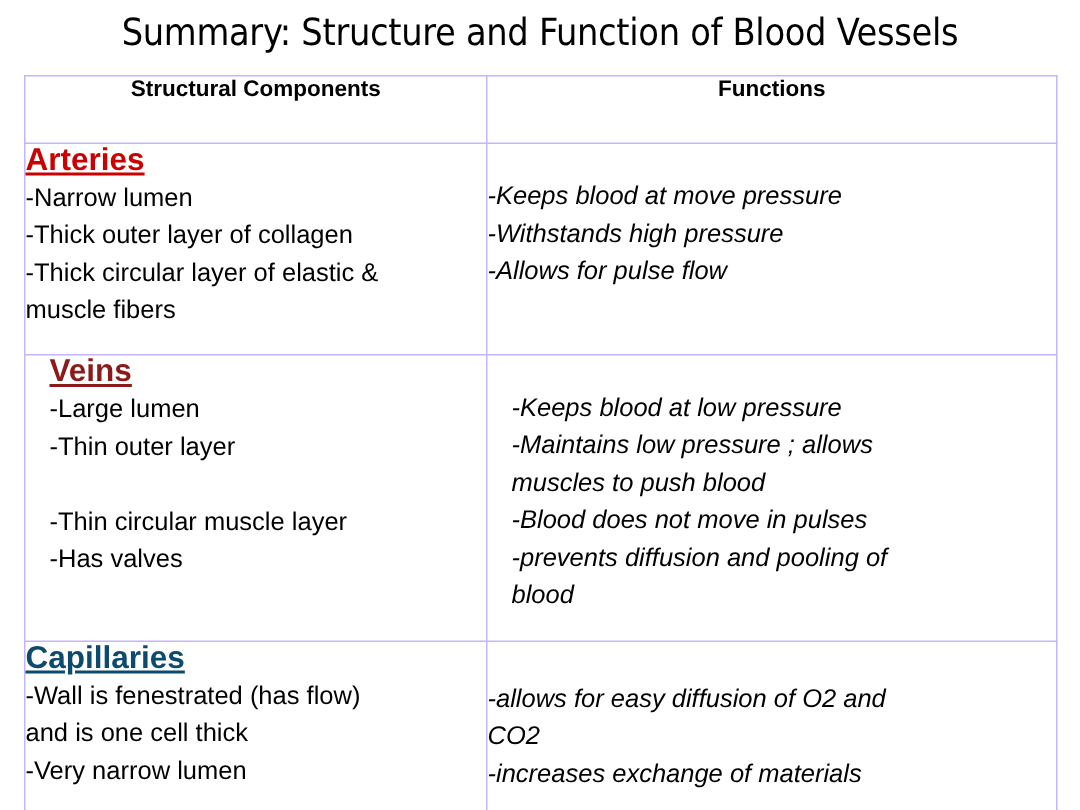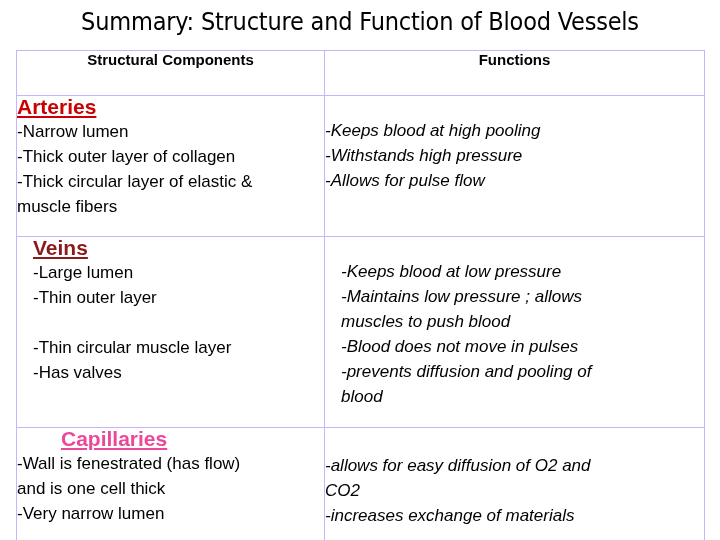--- a/index.html
+++ b/index.html
@@ -93,21 +93,21 @@
   .sub-head {
     font-size: 21px;
     font-weight: bold;
     text-decoration: underline;
     line-height: 22px;
     display: block;
     margin-bottom: 1px;
   }
   .sub-head.tone-arteries    { color: #cc0000; }
   .sub-head.tone-veins       { color: #8b1a1a; }
-  .sub-head.tone-capillaries { color: #ec4899; margin-left: 44px; }
+  .sub-head.tone-capillaries { color: #0c4a6e; }
 
   .struct-line {
     display: block;
     font-size: 17px;
     line-height: 25px;
     color: #000000;
     white-space: pre-wrap;
   }
   .struct-line.blank { height: 25px; }
 
@@ -154,21 +154,21 @@
         <tr class="row-arteries">
           <td class="struct-cell">
             <span class="sub-head tone-arteries">Arteries</span>
             <span class="struct-line">-Narrow lumen</span>
             <span class="struct-line">-Thick outer layer of collagen</span>
             <span class="struct-line">-Thick circular layer of elastic &amp;</span>
             <span class="struct-line">muscle fibers</span>
           </td>
           <td class="func-cell">
             <span class="func-spacer-arteries"></span>
-            <span class="func-line">-Keeps blood at high pooling</span>
+            <span class="func-line">-Keeps blood at move pressure</span>
             <span class="func-line">-Withstands high pressure</span>
             <span class="func-line">-Allows for pulse flow</span>
           </td>
         </tr>
 
         <tr class="row-veins">
           <td class="struct-cell">
             <span class="sub-head tone-veins">Veins</span>
             <span class="struct-line">-Large lumen</span>
             <span class="struct-line">-Thin outer layer</span>

